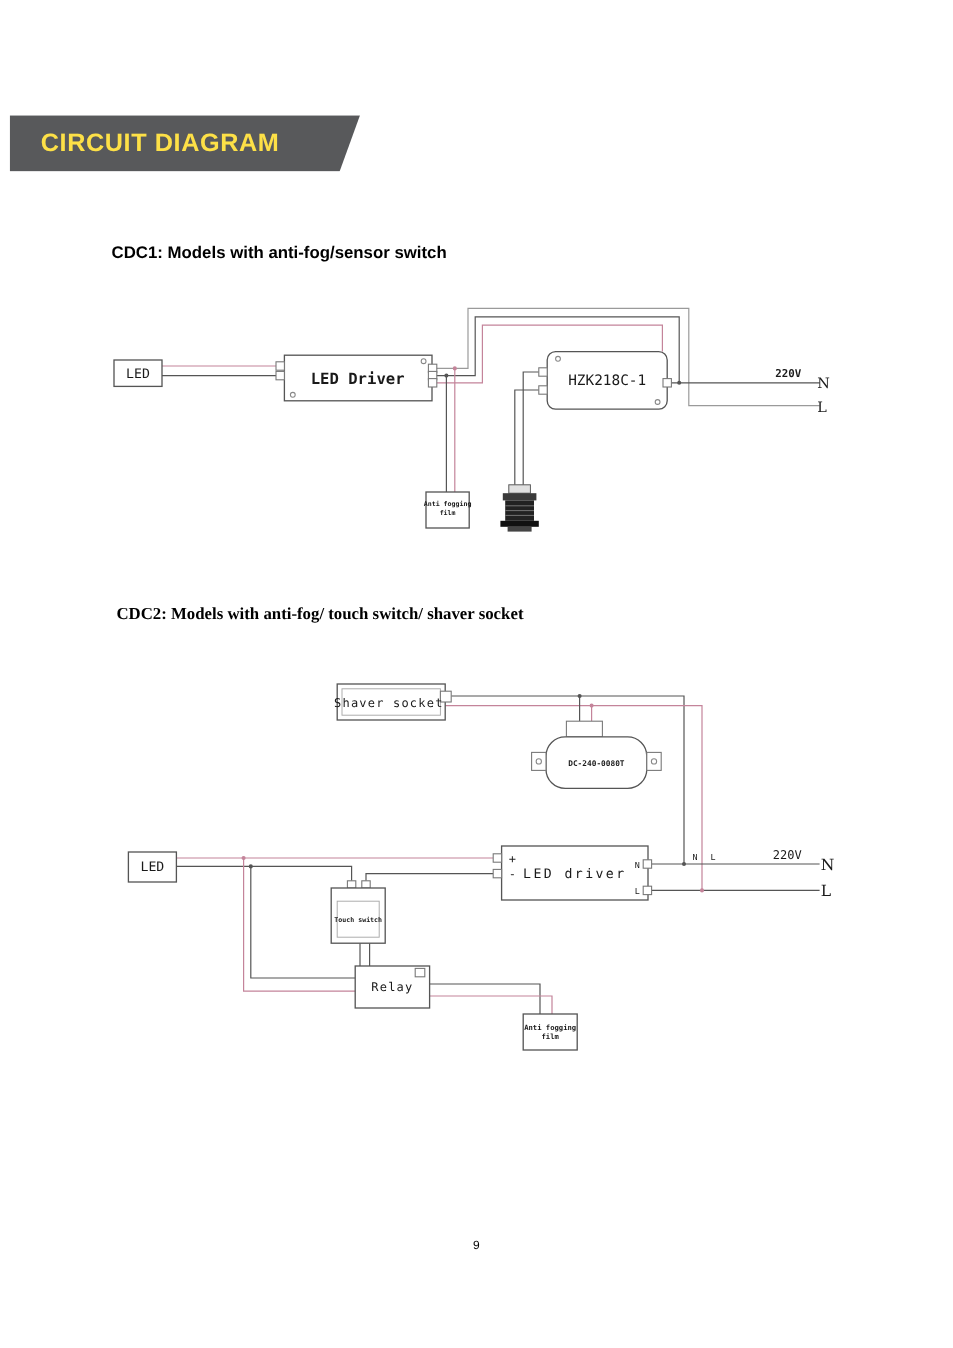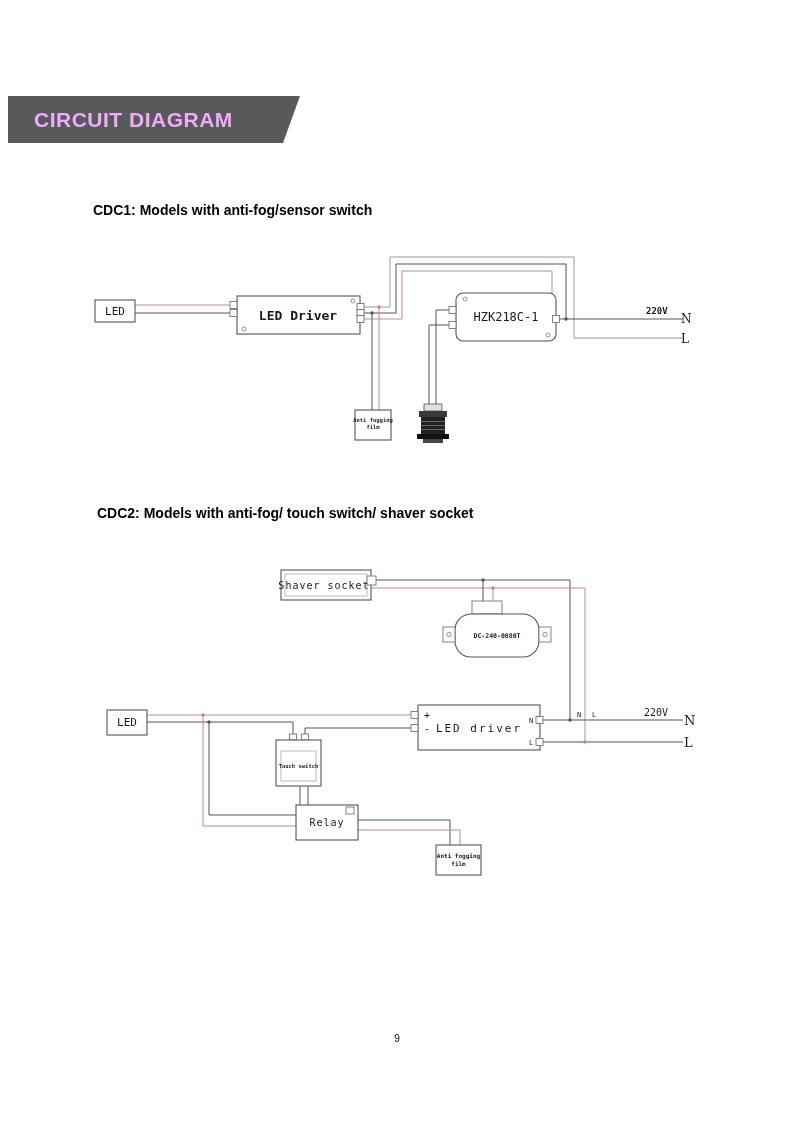--- a/index.html
+++ b/index.html
@@ -7,29 +7,29 @@
     position:relative;width:794px;height:1123px;margin:0 auto;background:#fff;
     font-family:"Liberation Sans",sans-serif;overflow:hidden;
   }
   .banner{
     position:absolute;left:8px;top:96px;width:292px;height:47px;
     background:#58595b;
     clip-path:polygon(0 0,100% 0,calc(100% - 17px) 100%,0 100%);
     display:flex;align-items:center;padding-left:26px;box-sizing:border-box;
   }
   .banner-title{
-    color:#f0abfc;font-weight:700;font-size:21px;letter-spacing:.5px;
+    color:#fde047;font-weight:700;font-size:21px;letter-spacing:.5px;
     font-family:"Liberation Sans",sans-serif;
   }
   .section-heading{
     position:absolute;font-weight:700;font-size:14px;color:#000000;
     font-family:"Liberation Sans",sans-serif;white-space:nowrap;
   }
   #heading-1{left:93px;top:202px;}
-  #heading-2{left:97px;top:505px;}
+  #heading-2{left:97px;top:505px;font-family:Liberation Serif, serif;}
   .diagram-svg{position:absolute;left:0;}
   #svg1{top:240px;}
   #svg2{top:550px;}
   .page-number{
     position:absolute;top:1033px;left:0;width:100%;text-align:center;
     font-size:10px;color:#000;
   }
   
   .box{fill:#ffffff;stroke:#555;stroke-width:1.1;}
   .inner{fill:none;stroke:#aaa;stroke-width:.8;}

